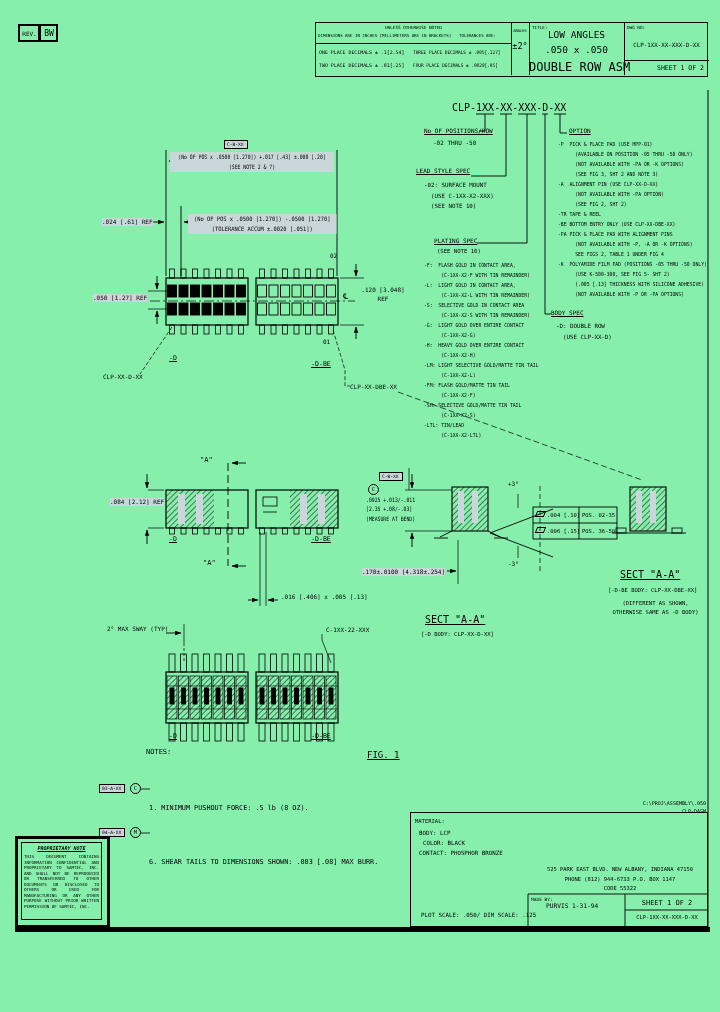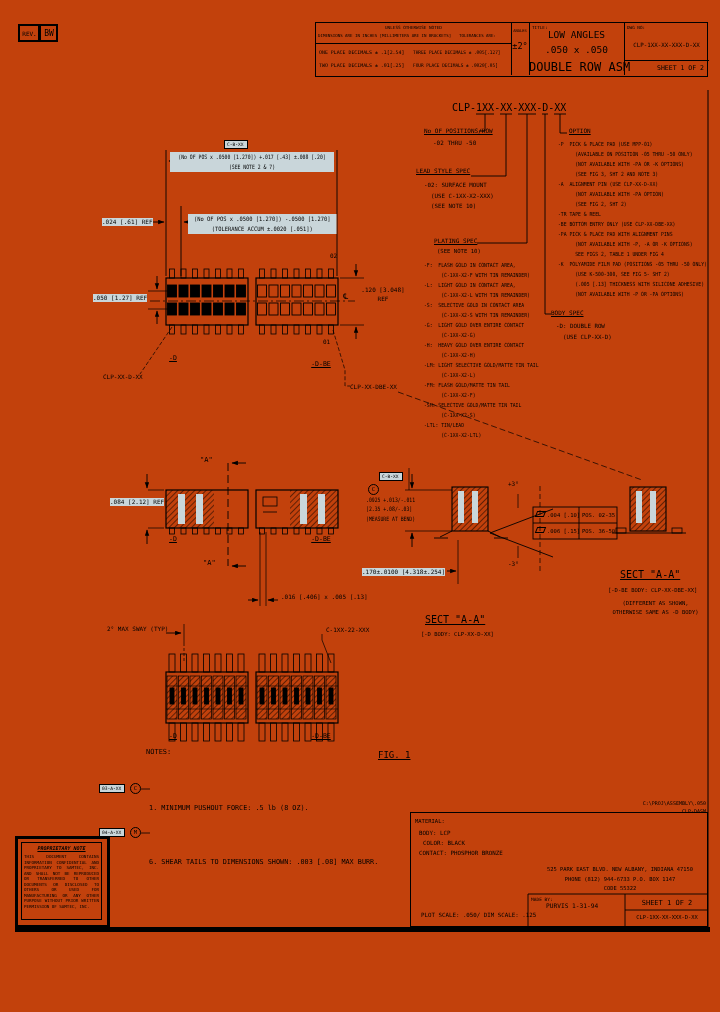--- a/index.html
+++ b/index.html
@@ -1,17 +1,17 @@
 <!DOCTYPE html>
 <html><head>
 <meta charset="utf-8">
 <style>
   html,body{margin:0;padding:0}
   body{width:720px;height:1012px;background:#c9d6da;font-family:"DejaVu Sans Mono",monospace;color:#000}
-  #sheet{position:relative;width:720px;height:1012px;overflow:hidden;background:#c2410c}
+  #sheet{position:relative;width:720px;height:1012px;overflow:hidden;background:#86efac}
   .a{position:absolute;white-space:pre;line-height:1.35}
   .c{text-align:center}
   .r{text-align:right}
   .u{text-decoration:underline}
   .mask{background:#c9d6da}
   .cond{transform:scaleX(.8);transform-origin:0 0}
   .cond9{transform:scaleX(.9);transform-origin:0 0}
   .opt{font-size:5.6px;line-height:10px;transform:scaleX(.85);transform-origin:0 0}
   .note{font-size:6.8px;line-height:11px;white-space:pre}
   .box{position:absolute;border:1.2px solid #000;box-sizing:border-box}
@@ -367,21 +367,21 @@
 <div class="a mask" style="left:362px;top:568px;font-size:6px">.170±.0100 [4.318±.254]</div>
 <div class="a u" style="left:425px;top:613px;font-size:10px">SECT "A-A"</div>
 <div class="a" style="left:421px;top:631px;font-size:5.5px">[-D BODY: CLP-XX-D-XX]</div>
 <div class="a u" style="left:620px;top:568px;font-size:10px">SECT "A-A"</div>
 <div class="a" style="left:608px;top:587px;font-size:5.5px">[-D-BE BODY: CLP-XX-DBE-XX]</div>
 <div class="a c" style="left:608px;top:599px;width:95px;font-size:5.5px;line-height:9px;white-space:pre-line">(DIFFERENT AS SHOWN,
 OTHERWISE SAME AS -D BODY)</div>
 
 <div class="a c u" style="left:164px;top:732px;width:18px;font-size:6.5px">-D</div>
 <div class="a c u" style="left:304px;top:732px;width:34px;font-size:6.5px">-D-BE</div>
-<div class="a u" style="left:378px;top:749px;font-size:9px">FIG. 1</div>
+<div class="a u" style="left:367px;top:749px;font-size:9px">FIG. 1</div>
 
 <div class="a" style="left:146px;top:748px;font-size:7px">NOTES:</div>
 <div class="a" style="left:145px;top:760px">
   <div class="note"> 1. MINIMUM PUSHOUT FORCE: .5 lb (8 OZ).</div>
   <div class="note"> 6. SHEAR TAILS TO DIMENSIONS SHOWN: .003 [.08] MAX BURR.</div>
   
   
   
   
   

